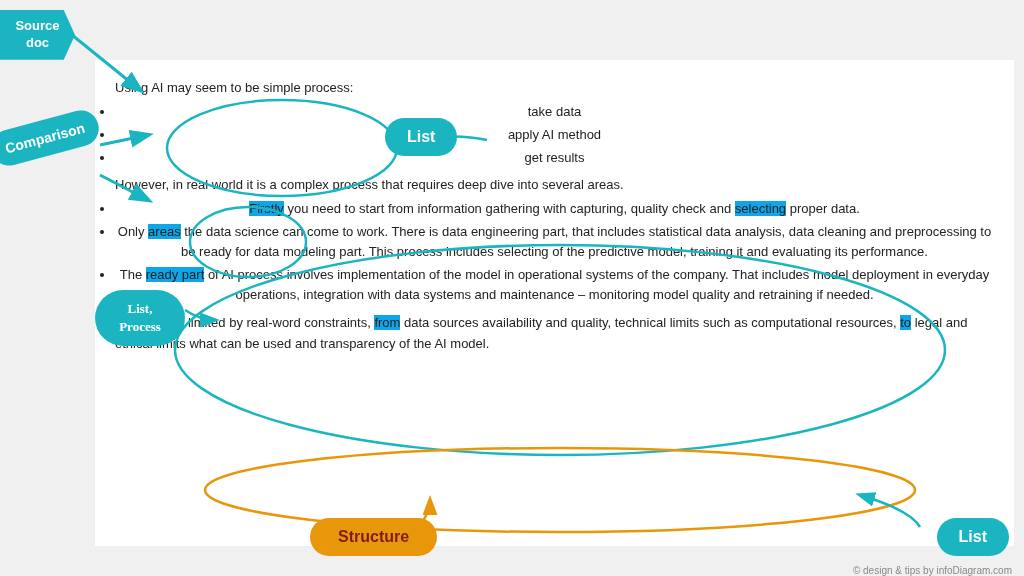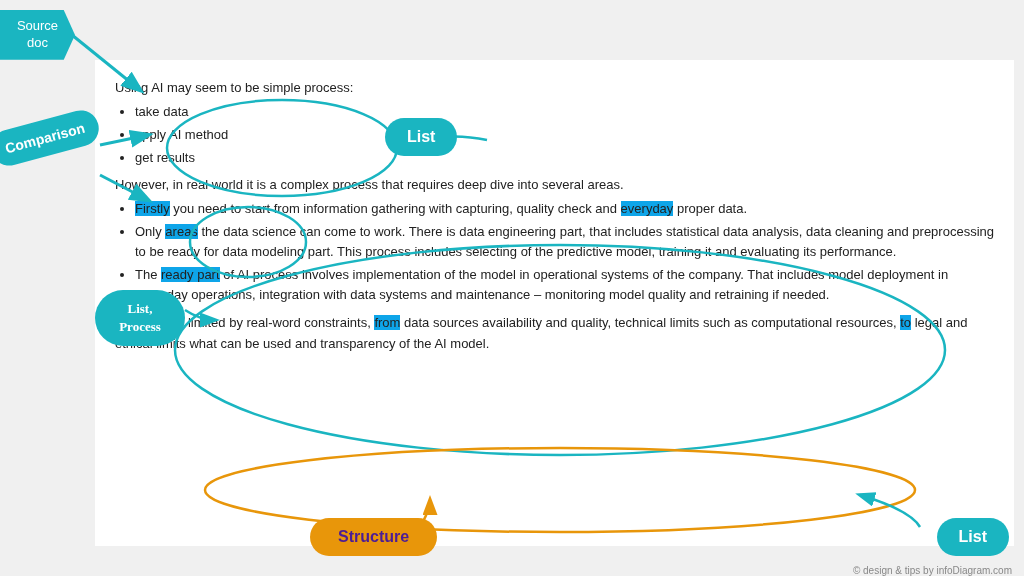--- a/index.html
+++ b/index.html
@@ -22,21 +22,21 @@
       background: white;
       padding: 18px 20px 18px 20px;
     }
 
     .source-doc-badge {
       position: absolute;
       left: 0px;
       top: 10px;
       background: #1ab5c1;
       color: white;
-      font-weight: normal;
+      font-weight: bold;
       font-size: 13px;
       padding: 8px 10px;
       clip-path: polygon(0 0, 85% 0, 100% 50%, 85% 100%, 0 100%);
       width: 75px;
       text-align: center;
       line-height: 1.3;
       z-index: 10;
     }
 
     .comparison-badge {
@@ -83,21 +83,21 @@
       line-height: 1.4;
       width: 90px;
       font-family: Liberation Serif, serif;
     }
 
     .structure-badge {
       position: absolute;
       left: 310px;
       bottom: 20px;
       background: #e8960a;
-      color: #4c1d95;
+      color: #7f1d1d;
       font-weight: bold;
       font-size: 16px;
       padding: 10px 28px;
       border-radius: 28px;
       z-index: 10;
     }
 
     .list-badge-2 {
       position: absolute;
       right: 15px;
@@ -110,22 +110,22 @@
       border-radius: 28px;
       z-index: 10;
     }
 
     .content-text {
       color: #222;
       line-height: 1.55;
     }
 
     .bullet-list {
-      margin-left: 20px;
       margin-bottom: 6px;
+      text-align: center;
     }
 
     .bullet-list li {
       list-style: disc;
       margin-bottom: 3px;
     }
 
     .highlight-yellow {
       background: #0ea5e9;
     }
@@ -189,21 +189,21 @@
       <li>apply AI method</li>
       <li>get results</li>
     </ul>
 
     <div class="complex-line">
       However, in real world it is a complex process that requires deep dive into several areas.
     </div>
 
     <ul class="bullet-list">
       <li>
-        <span class="highlight-yellow">Firstly</span> you need to start from information gathering with capturing, quality check and <span class="highlight-yellow">everyday</span> proper data.
+        <span class="highlight-yellow">Firstly</span> you need to start from information gathering with capturing, quality check and <span class="highlight-yellow">selecting</span> proper data.
       </li>
       <li>
         Only <span class="highlight-yellow">areas</span> the data science can come to work. There is data engineering part, that includes statistical data analysis, data cleaning and preprocessing to be ready for data modeling part. This process includes selecting of the predictive model, training it and evaluating its performance.
       </li>
       <li>
         The <span class="highlight-yellow">ready part</span> of AI process involves implementation of the model in operational systems of the company. That includes model deployment in everyday operations, integration with data systems and maintenance – monitoring model quality and retraining if needed.
       </li>
     </ul>
 
     <div class="final-para">

